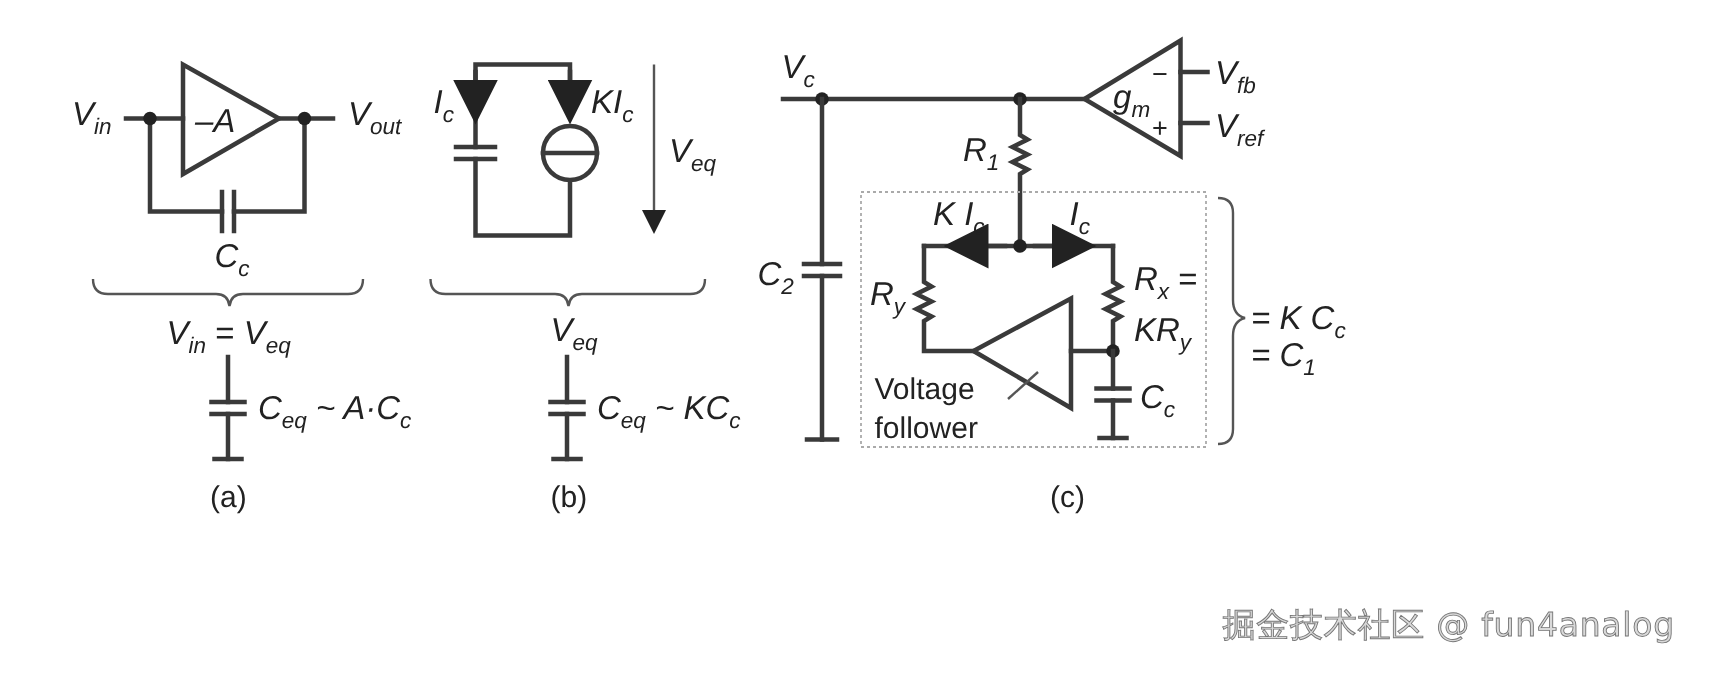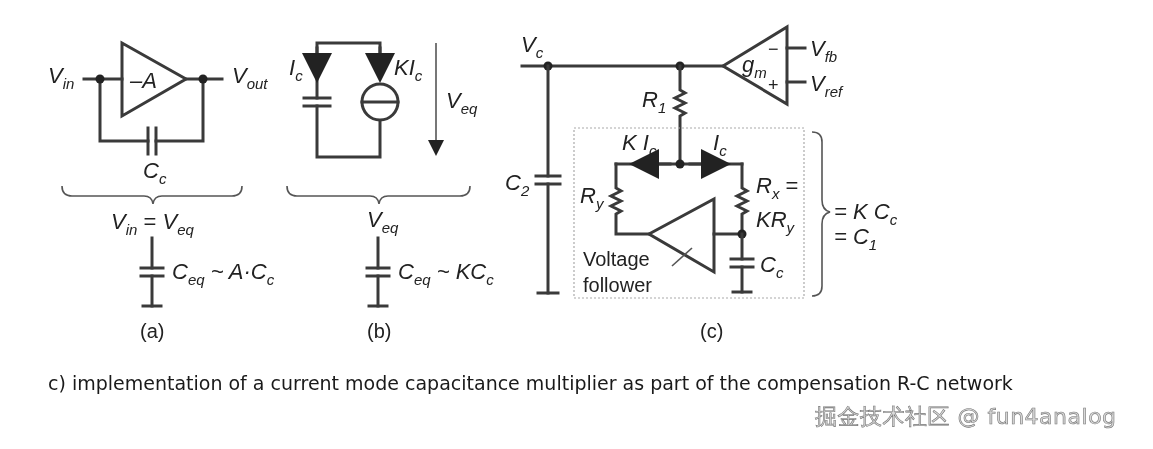--- a/index.html
+++ b/index.html
@@ -143,16 +143,15 @@
 
     <path class="thin" d="M812,132 Q822,132 822,142 L822,200 Q822,210 830,212 Q822,214 822,224 L822,286 Q822,296 812,296"></path>
     <text class="lbl" x="834" y="219"><tspan>= K C</tspan><tspan class="sub" dy="6">c</tspan></text>
     <text class="lbl" x="834" y="244"><tspan>= C</tspan><tspan class="sub" dy="6">1</tspan></text>
     <text class="cap-tag" x="700" y="338">(c)</text>
   </g>
 </svg>
 </div>
 
 <div id="caption">
-  <div>c) implementation of a current mode capacitance multiplier as part of the compensation R-C network</div>
 </div>
 
 <div id="watermark">掘金技术社区 @ fun4analog</div>
 
 </body></html>

